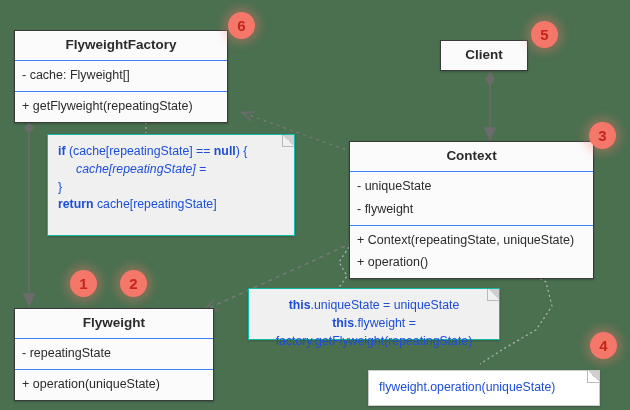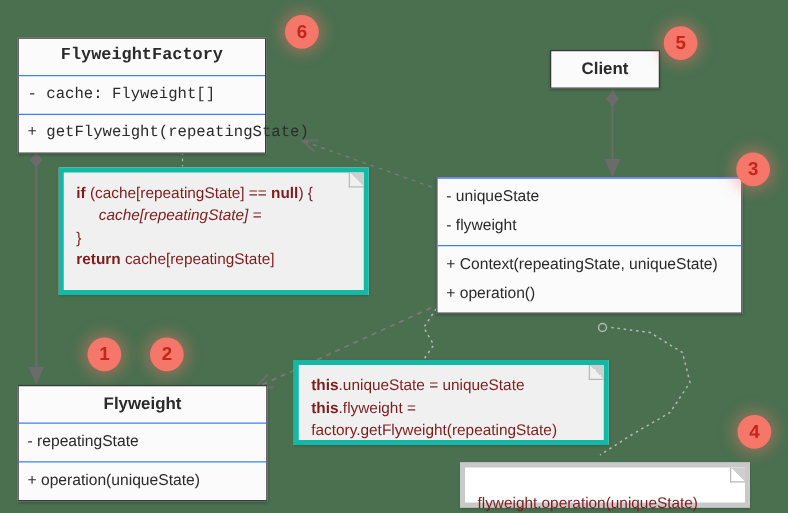--- a/index.html
+++ b/index.html
@@ -36,24 +36,24 @@
     padding:3px 7px 3px;
     line-height:1.35;
     white-space:nowrap;
   }
   .uml .compartment{padding:3px 0 4px;}
 
   
   .note{
     position:absolute;
     background:#f0f0f0;
-    border:4px solid #14b8a6;
+    border:1px solid #14b8a6;
     box-sizing:border-box;
     font-size:12.3px;
-    color:#7f1d1d;
+    color:#1d4ed8;
     line-height:1.45;
     padding:8px 10px 8px 10px;
     box-shadow:0 1px 2px rgba(0,0,0,.18);
   }
   .note .fold{
     position:absolute;top:0;right:0;width:11px;height:11px;
     background:linear-gradient(225deg,#cfcfcf 0 50%,transparent 50% 100%);
     border-left:1px solid #b9b9b9;
     border-bottom:1px solid #b9b9b9;
   }
@@ -113,35 +113,36 @@
     <path d="M352,152 L243,113" stroke="#7a7a7a" stroke-width="1.2" fill="none" stroke-dasharray="3,4" marker-end="url(#arrowOpen)"></path>
 
     <path d="M146,112 L146,133" stroke="#b6b6b6" stroke-width="1" fill="none" stroke-dasharray="2,3"></path>
 
     <path d="M349,247 L339,262 L347,276 L338,289" stroke="#b6b6b6" stroke-width="1.2" fill="none" stroke-dasharray="2,3"></path>
 
     <path d="M489,262 L520,266 L546,282 L552,306 L536,330 L505,348 L480,364" stroke="#b6b6b6" stroke-width="1.2" fill="none" stroke-dasharray="2,3"></path>
     <circle cx="482" cy="262" r="3.2" fill="none" stroke="#b6b6b6" stroke-width="1.2"></circle>
   </svg>
 
-  <div class="uml" style="left:14px;top:30px;width:199px;font-family:Liberation Mono, monospace;">
+  <div class="uml" style="left:14px;top:30px;width:214px;">
     <div class="title">FlyweightFactory</div>
     <div class="sep compartment">
       <div class="row">- cache: Flyweight[]</div>
     </div>
     <div class="sep compartment">
       <div class="row">+ getFlyweight(repeatingState)</div>
     </div>
   </div>
 
   <div class="uml" style="left:440px;top:40px;width:88px;">
     <div class="title">Client</div>
   </div>
 
   <div class="uml" style="left:349px;top:141px;width:245px;">
+    <div class="title">Context</div>
     <div class="sep compartment">
       <div class="row">- uniqueState</div>
       <div class="row">- flyweight</div>
     </div>
     <div class="sep compartment">
       <div class="row">+ Context(repeatingState, uniqueState)</div>
       <div class="row">+ operation()</div>
     </div>
   </div>
 
@@ -158,30 +159,30 @@
   <div class="note" style="left:47px;top:134px;width:248px;height:102px;">
     <div class="fold"></div>
     <div class="note-body">
         <div class="ln"><span class="kw">if</span><span> (cache[repeatingState] == </span><span class="kw">null</span><span>) {</span></div>
         <div class="ln ind1"><span>cache[repeatingState] =</span></div>
         <div class="ln"><span>}</span></div>
         <div class="ln"><span class="kw">return</span><span> cache[repeatingState]</span></div>
       </div>
   </div>
 
-  <div class="note" style="left:235px;top:288px;width:252px;height:68px;">
+  <div class="note" style="left:248px;top:288px;width:252px;height:52px;text-align:center;">
     <div class="fold"></div>
     <div class="note-body">
         <div class="ln"><span class="kw">this</span><span>.uniqueState = uniqueState</span></div>
         <div class="ln"><span class="kw">this</span><span>.flyweight =</span></div>
         <div class="ln"><span>factory.getFlyweight(repeatingState)</span></div>
       </div>
   </div>
 
-  <div class="note white" style="left:368px;top:370px;width:232px;height:36px;padding-top:20px;">
+  <div class="note white" style="left:368px;top:370px;width:232px;height:36px;padding-top:8px;">
     <div class="fold"></div>
     <div class="note-body">
         <div class="ln"><span>flyweight.operation(uniqueState)</span></div>
       </div>
   </div>
 
 
   <div class="badge" style="left:70px;top:270px;">1</div>
   <div class="badge" style="left:120px;top:270px;">2</div>
   <div class="badge" style="left:589px;top:122px;">3</div>

